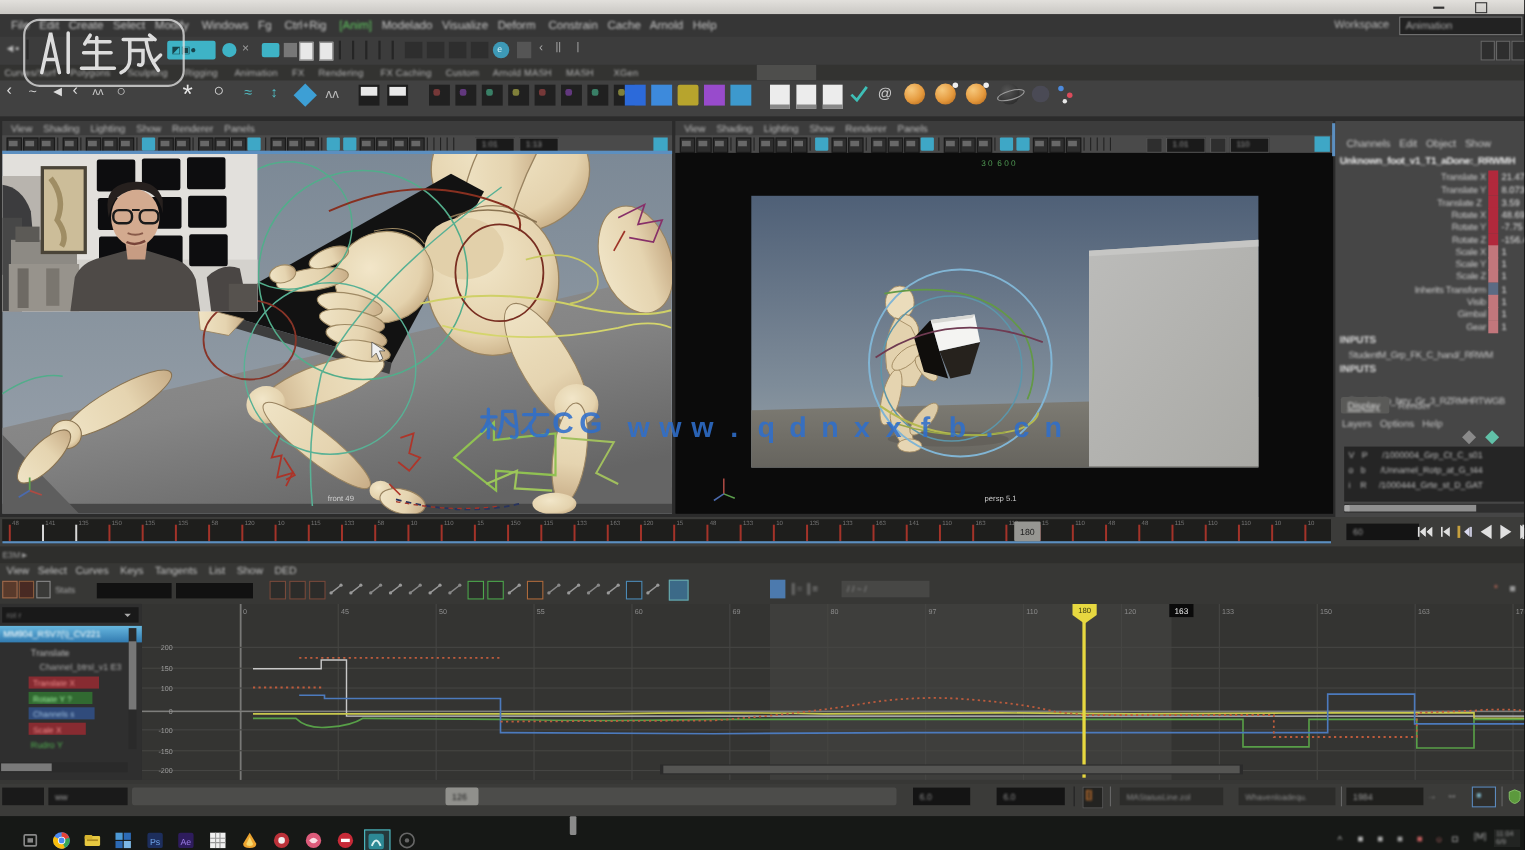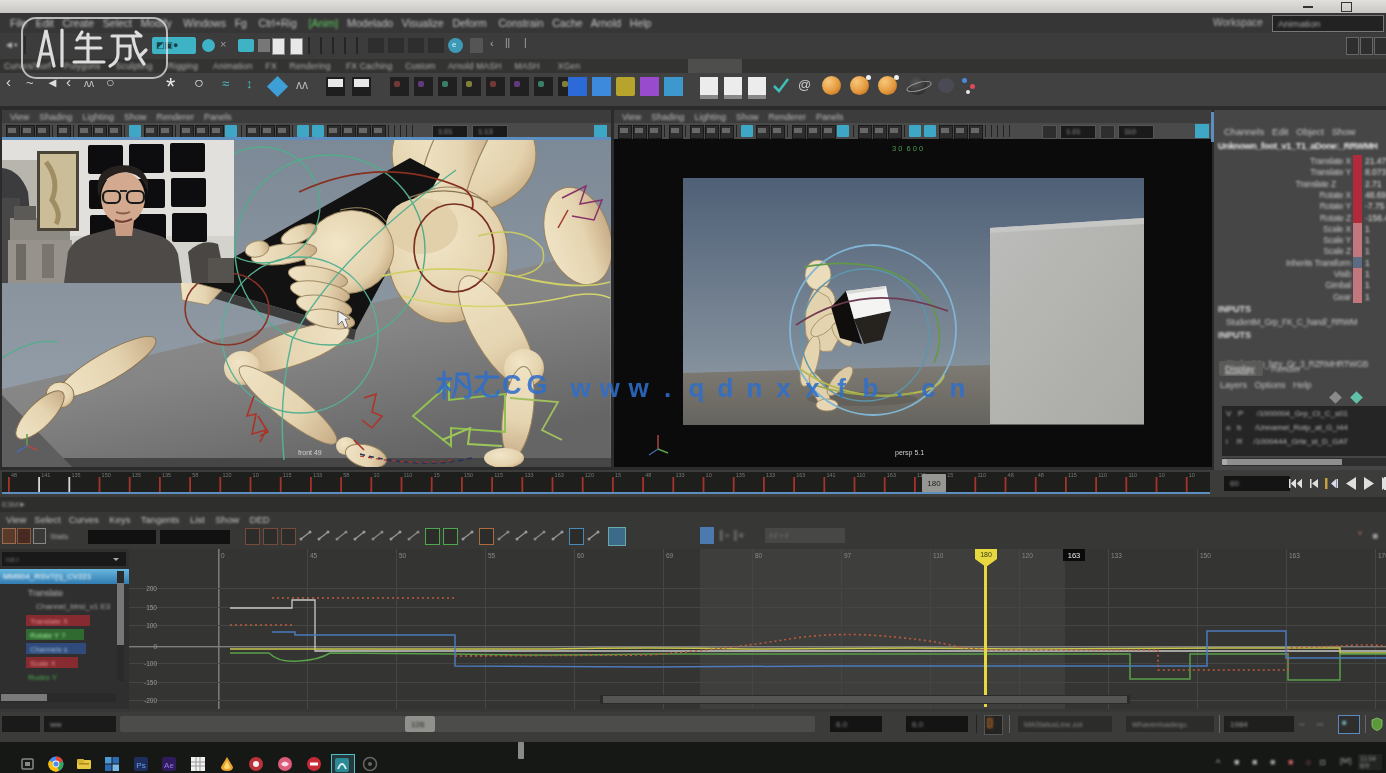--- a/index.html
+++ b/index.html
@@ -467,23 +467,23 @@
 <div class="abs" style="left:1214px;top:110px;width:172px;height:360px;background:#464646;" id="chbox">
  <div class="abs blur2" style="left:10px;top:16px;font-size:9.5px;color:#c8c8c8;white-space:nowrap;">Channels&nbsp;&nbsp; Edit&nbsp;&nbsp; Object&nbsp;&nbsp; Show</div>
  <div class="abs blur2" style="left:4px;top:31px;font-size:9px;font-weight:bold;color:#e8e8e8;white-space:nowrap;letter-spacing:-0.3px;">Unknown_foot_v1_T1_aDone:_RRWMH</div>
  <div id="chrows">
         <div class="abs blur2" style="left:0;top:46px;width:137px;font-size:8.5px;color:#c8c8c8;text-align:right;white-space:nowrap;letter-spacing:-0.2px;">Translate X</div>
         <div class="abs" style="left:139px;top:45px;width:9px;height:12px;background:#b5283c;"></div>
         <div class="abs blur2" style="left:151px;top:46px;font-size:8.5px;color:#e0e0e0;white-space:nowrap;">21.477</div>
         <div class="abs blur2" style="left:0;top:57.3px;width:137px;font-size:8.5px;color:#c8c8c8;text-align:right;white-space:nowrap;letter-spacing:-0.2px;">Translate Y</div>
         <div class="abs" style="left:139px;top:56.3px;width:9px;height:12px;background:#b5283c;"></div>
         <div class="abs blur2" style="left:151px;top:57.3px;font-size:8.5px;color:#e0e0e0;white-space:nowrap;">8.073</div>
-        <div class="abs blur2" style="left:0;top:68.6px;width:122px;font-size:8.5px;color:#c8c8c8;text-align:right;white-space:nowrap;letter-spacing:-0.2px;">Translate Z</div>
+        <div class="abs blur2" style="left:0;top:68.6px;width:133px;font-size:8.5px;color:#c8c8c8;text-align:right;white-space:nowrap;letter-spacing:-0.2px;">Translate Z</div>
         <div class="abs" style="left:139px;top:67.6px;width:9px;height:12px;background:#b5283c;"></div>
-        <div class="abs blur2" style="left:151px;top:68.6px;font-size:8.5px;color:#e0e0e0;white-space:nowrap;">2.71</div>
+        <div class="abs blur2" style="left:151px;top:68.6px;font-size:8.5px;color:#e0e0e0;white-space:nowrap;">3.59</div>
         <div class="abs blur2" style="left:0;top:79.89999999999999px;width:137px;font-size:8.5px;color:#c8c8c8;text-align:right;white-space:nowrap;letter-spacing:-0.2px;">Rotate X</div>
         <div class="abs" style="left:139px;top:78.89999999999999px;width:9px;height:12px;background:#b5283c;"></div>
         <div class="abs blur2" style="left:151px;top:79.89999999999999px;font-size:8.5px;color:#e0e0e0;white-space:nowrap;">48.69</div>
         <div class="abs blur2" style="left:0;top:91.19999999999999px;width:137px;font-size:8.5px;color:#c8c8c8;text-align:right;white-space:nowrap;letter-spacing:-0.2px;">Rotate Y</div>
         <div class="abs" style="left:139px;top:90.19999999999999px;width:9px;height:12px;background:#b5283c;"></div>
         <div class="abs blur2" style="left:151px;top:91.19999999999999px;font-size:8.5px;color:#e0e0e0;white-space:nowrap;">-7.75</div>
         <div class="abs blur2" style="left:0;top:102.49999999999999px;width:137px;font-size:8.5px;color:#c8c8c8;text-align:right;white-space:nowrap;letter-spacing:-0.2px;">Rotate Z</div>
         <div class="abs" style="left:139px;top:101.49999999999999px;width:9px;height:12px;background:#b5283c;"></div>
         <div class="abs blur2" style="left:151px;top:102.49999999999999px;font-size:8.5px;color:#e0e0e0;white-space:nowrap;">-156.4</div>
         <div class="abs blur2" style="left:0;top:113.79999999999998px;width:137px;font-size:8.5px;color:#c8c8c8;text-align:right;white-space:nowrap;letter-spacing:-0.2px;">Scale X</div>

